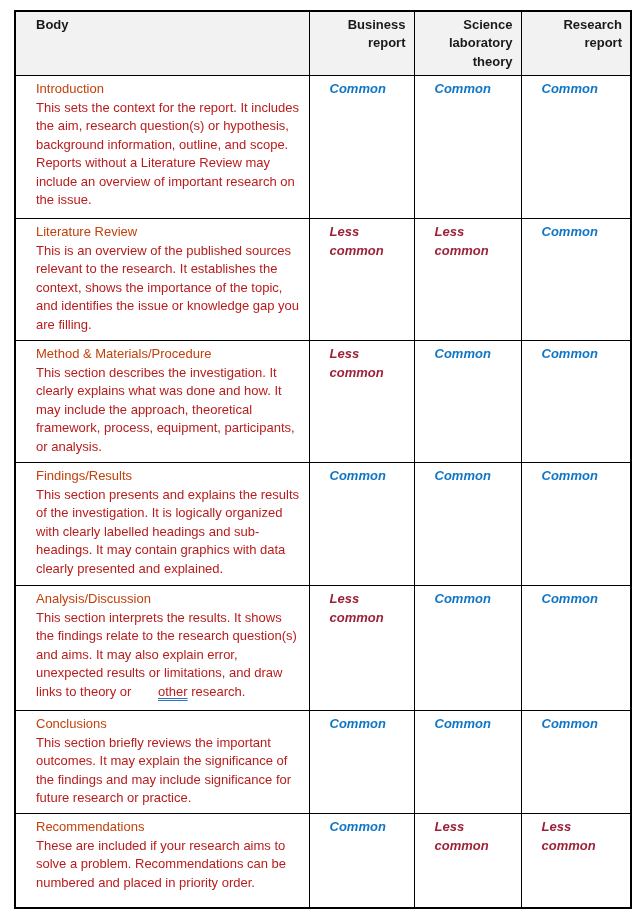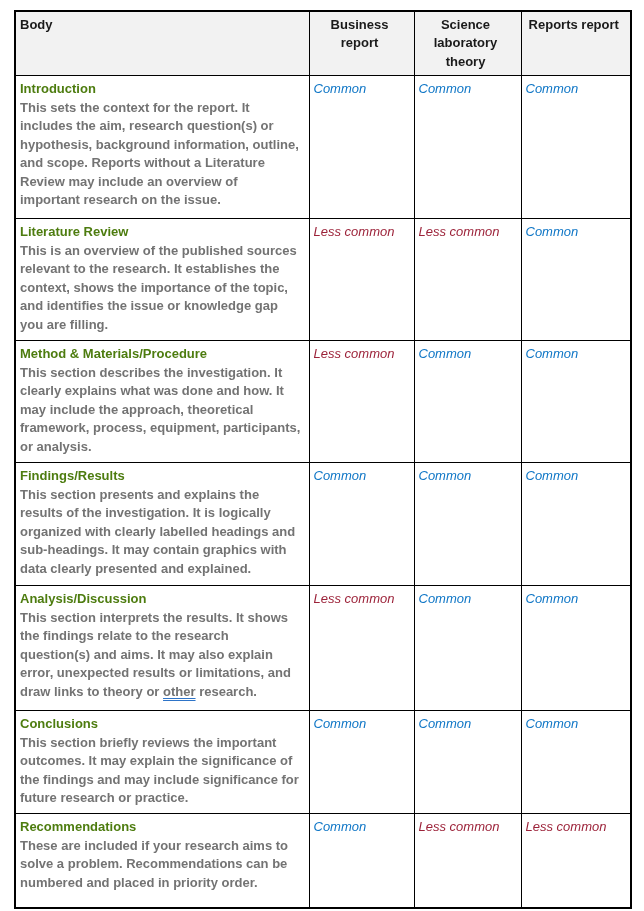--- a/index.html
+++ b/index.html
@@ -20,54 +20,55 @@
     left: 14px;
     top: 10px;
     width: 616px;
     border-collapse: collapse;
     table-layout: fixed;
     border: 2px solid var(--border, #000);
   }
   table.report-table td, table.report-table th {
     border: 1px solid var(--border, #000);
     vertical-align: top;
-    padding: 4px 8px 4px 4px;
+    padding: 4px 8px 4px 20px;
     font-size: 13px;
     line-height: 1.42;
     color: #1a1a1a;
     overflow: hidden;
   }
   tr.header-row th { background: var(--header-bg, #F2F2F2); }
   th.body-head {
     text-align: left;
     font-size: 16px;
     font-weight: bold;
     padding-top: 6px;
     color: #000;
   }
   th.col-head {
-    text-align: center;
+    text-align: right;
     font-weight: bold;
     font-size: 13px;
     padding-top: 6px;
     color: #000;
   }
-  .sec-title { font-weight: bold; color: #4d7c0f; }
-  .sec-desc { color: #737373; font-weight: bold; }
+  .sec-title { font-weight: normal; color: #c2410c; }
+  .sec-desc { color: #b91c1c; }
   td.val-cell {
-    font-weight: normal;
+    font-weight: bold;
     font-style: italic;
     padding-top: 25px;
     font-size: 13px;
   }
   .grammar-underline {
     text-decoration-line: underline;
     text-decoration-style: double;
     text-decoration-color: #2e74c8;
     text-underline-offset: 2px;
+    margin-left: 23px;
   }
   tr.hdr  { height: 54px; }
   tr.r0 { height: 143px; }
   tr.r1 { height: 122px; }
   tr.r2 { height: 122px; }
   tr.r3 { height: 123px; }
   tr.r4 { height: 125px; }
   tr.r5 { height: 103px; }
   tr.r6 { height: 94px; margin-top: 46px; }
 </style>
@@ -80,21 +81,21 @@
       <col style="width:294px">
       <col style="width:105px">
       <col style="width:107px">
       <col style="width:110px">
     </colgroup>
     <tbody>
         <tr class="header-row hdr">
       <th class="body-head">Body</th>
       <th class="col-head">Business report</th>
       <th class="col-head">Science laboratory theory</th>
-      <th class="col-head">Reports report</th>
+      <th class="col-head">Research report</th>
     </tr>
 
     <tr class="r0">
       <td>
         <div class="sec-title">Introduction</div>
         <div class="sec-desc">This sets the context for the report. It includes the aim, research question(s) or hypothesis, background information, outline, and scope. Reports without a Literature Review may include an overview of important research on the issue.</div>
       </td>
       <td class="val-cell" style="color: rgb(15, 118, 198);">Common</td>
       <td class="val-cell" style="color: rgb(15, 118, 198);">Common</td>
       <td class="val-cell" style="color: rgb(15, 118, 198);">Common</td>

